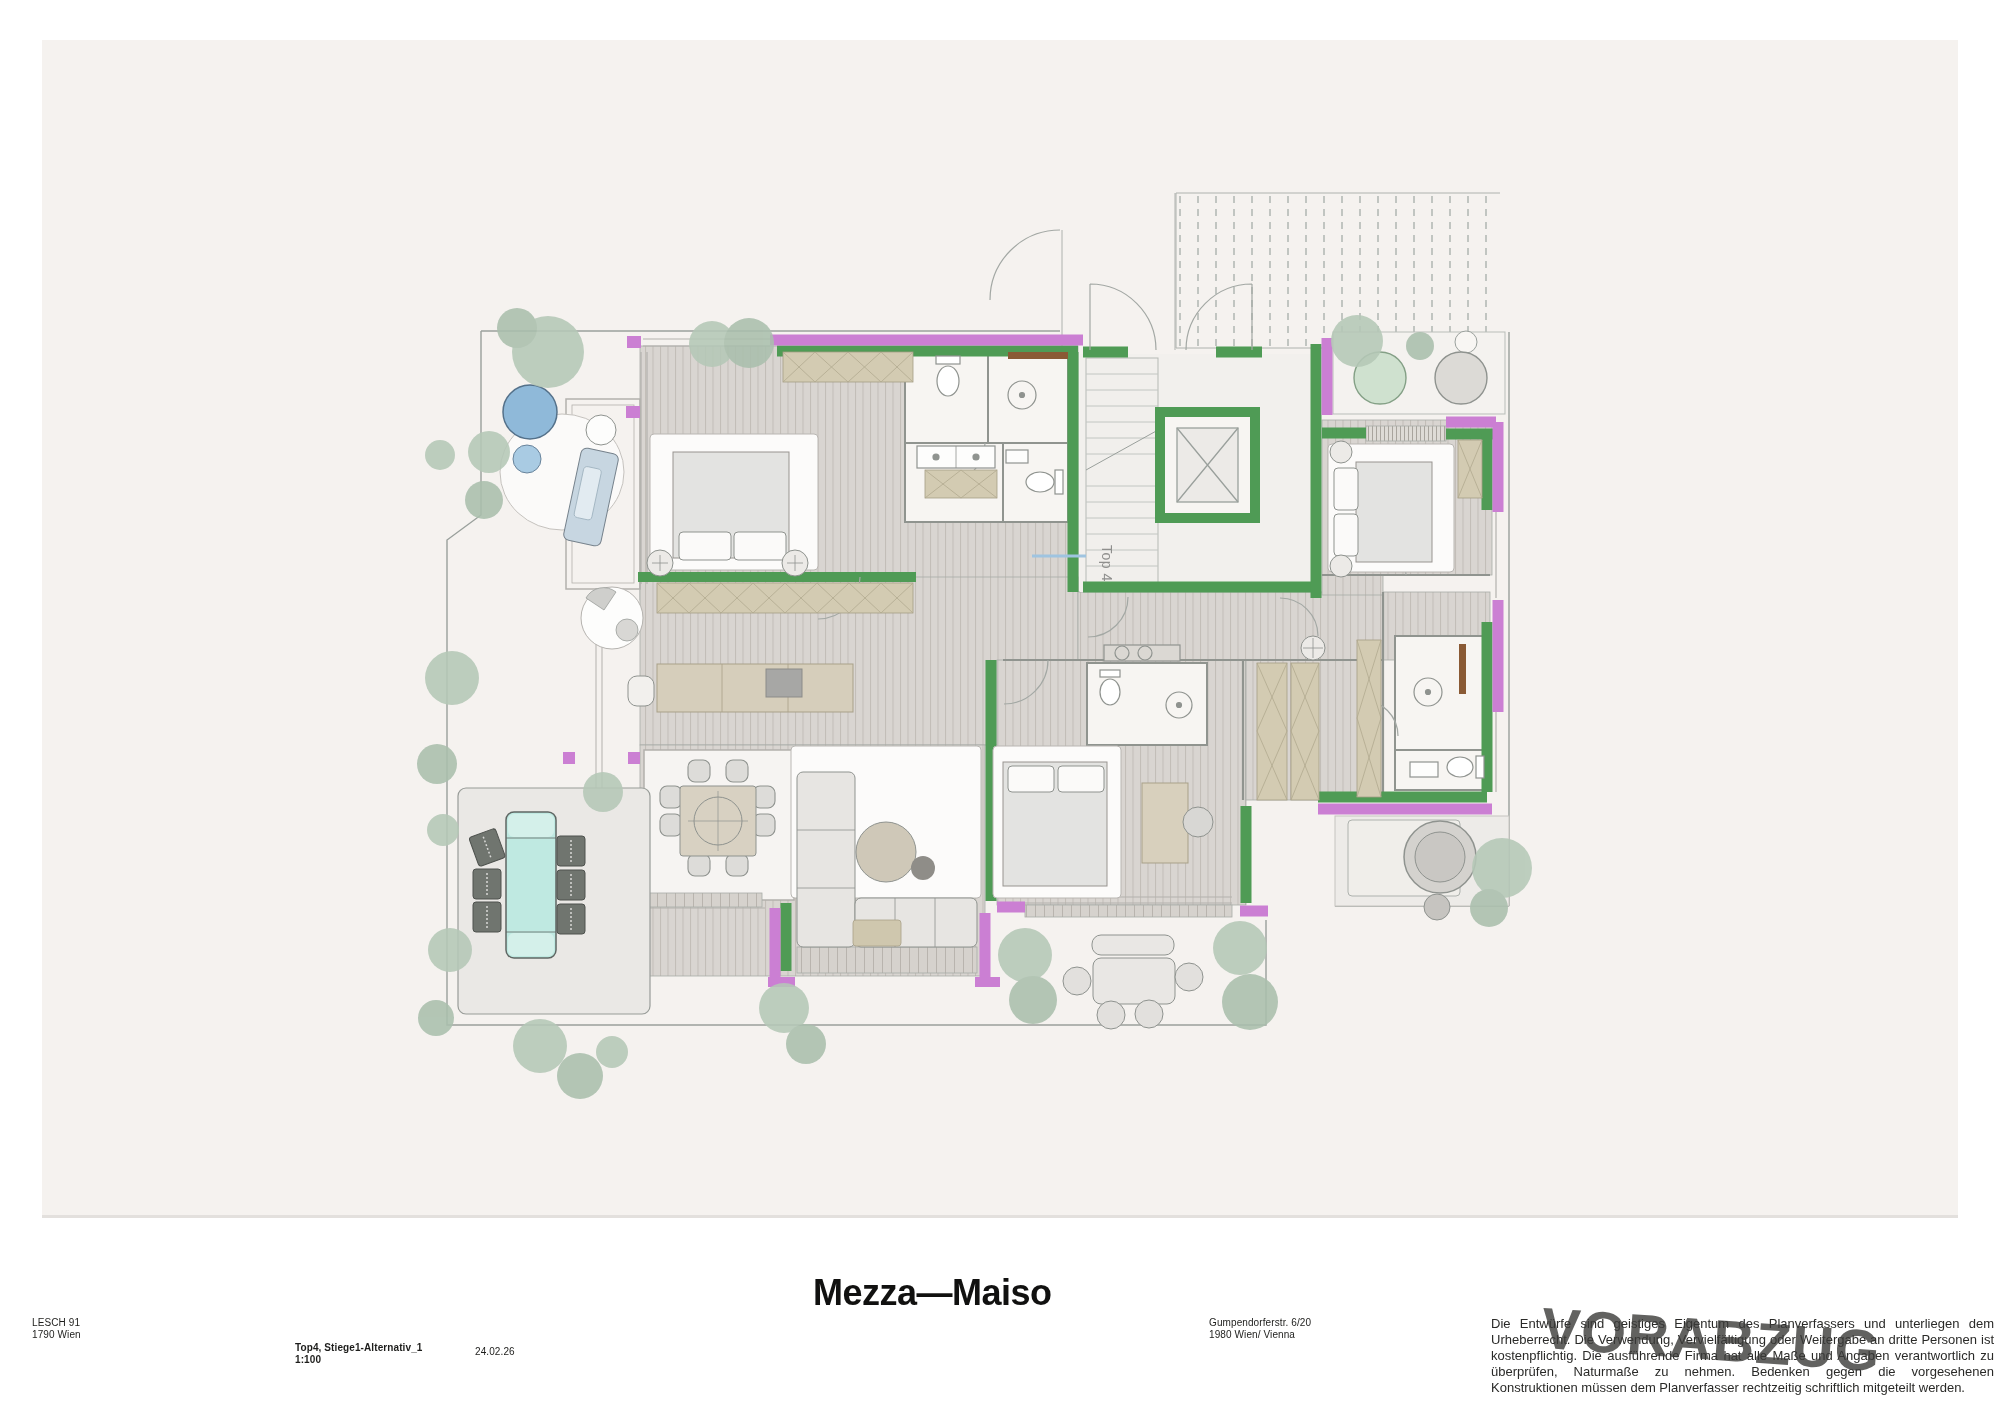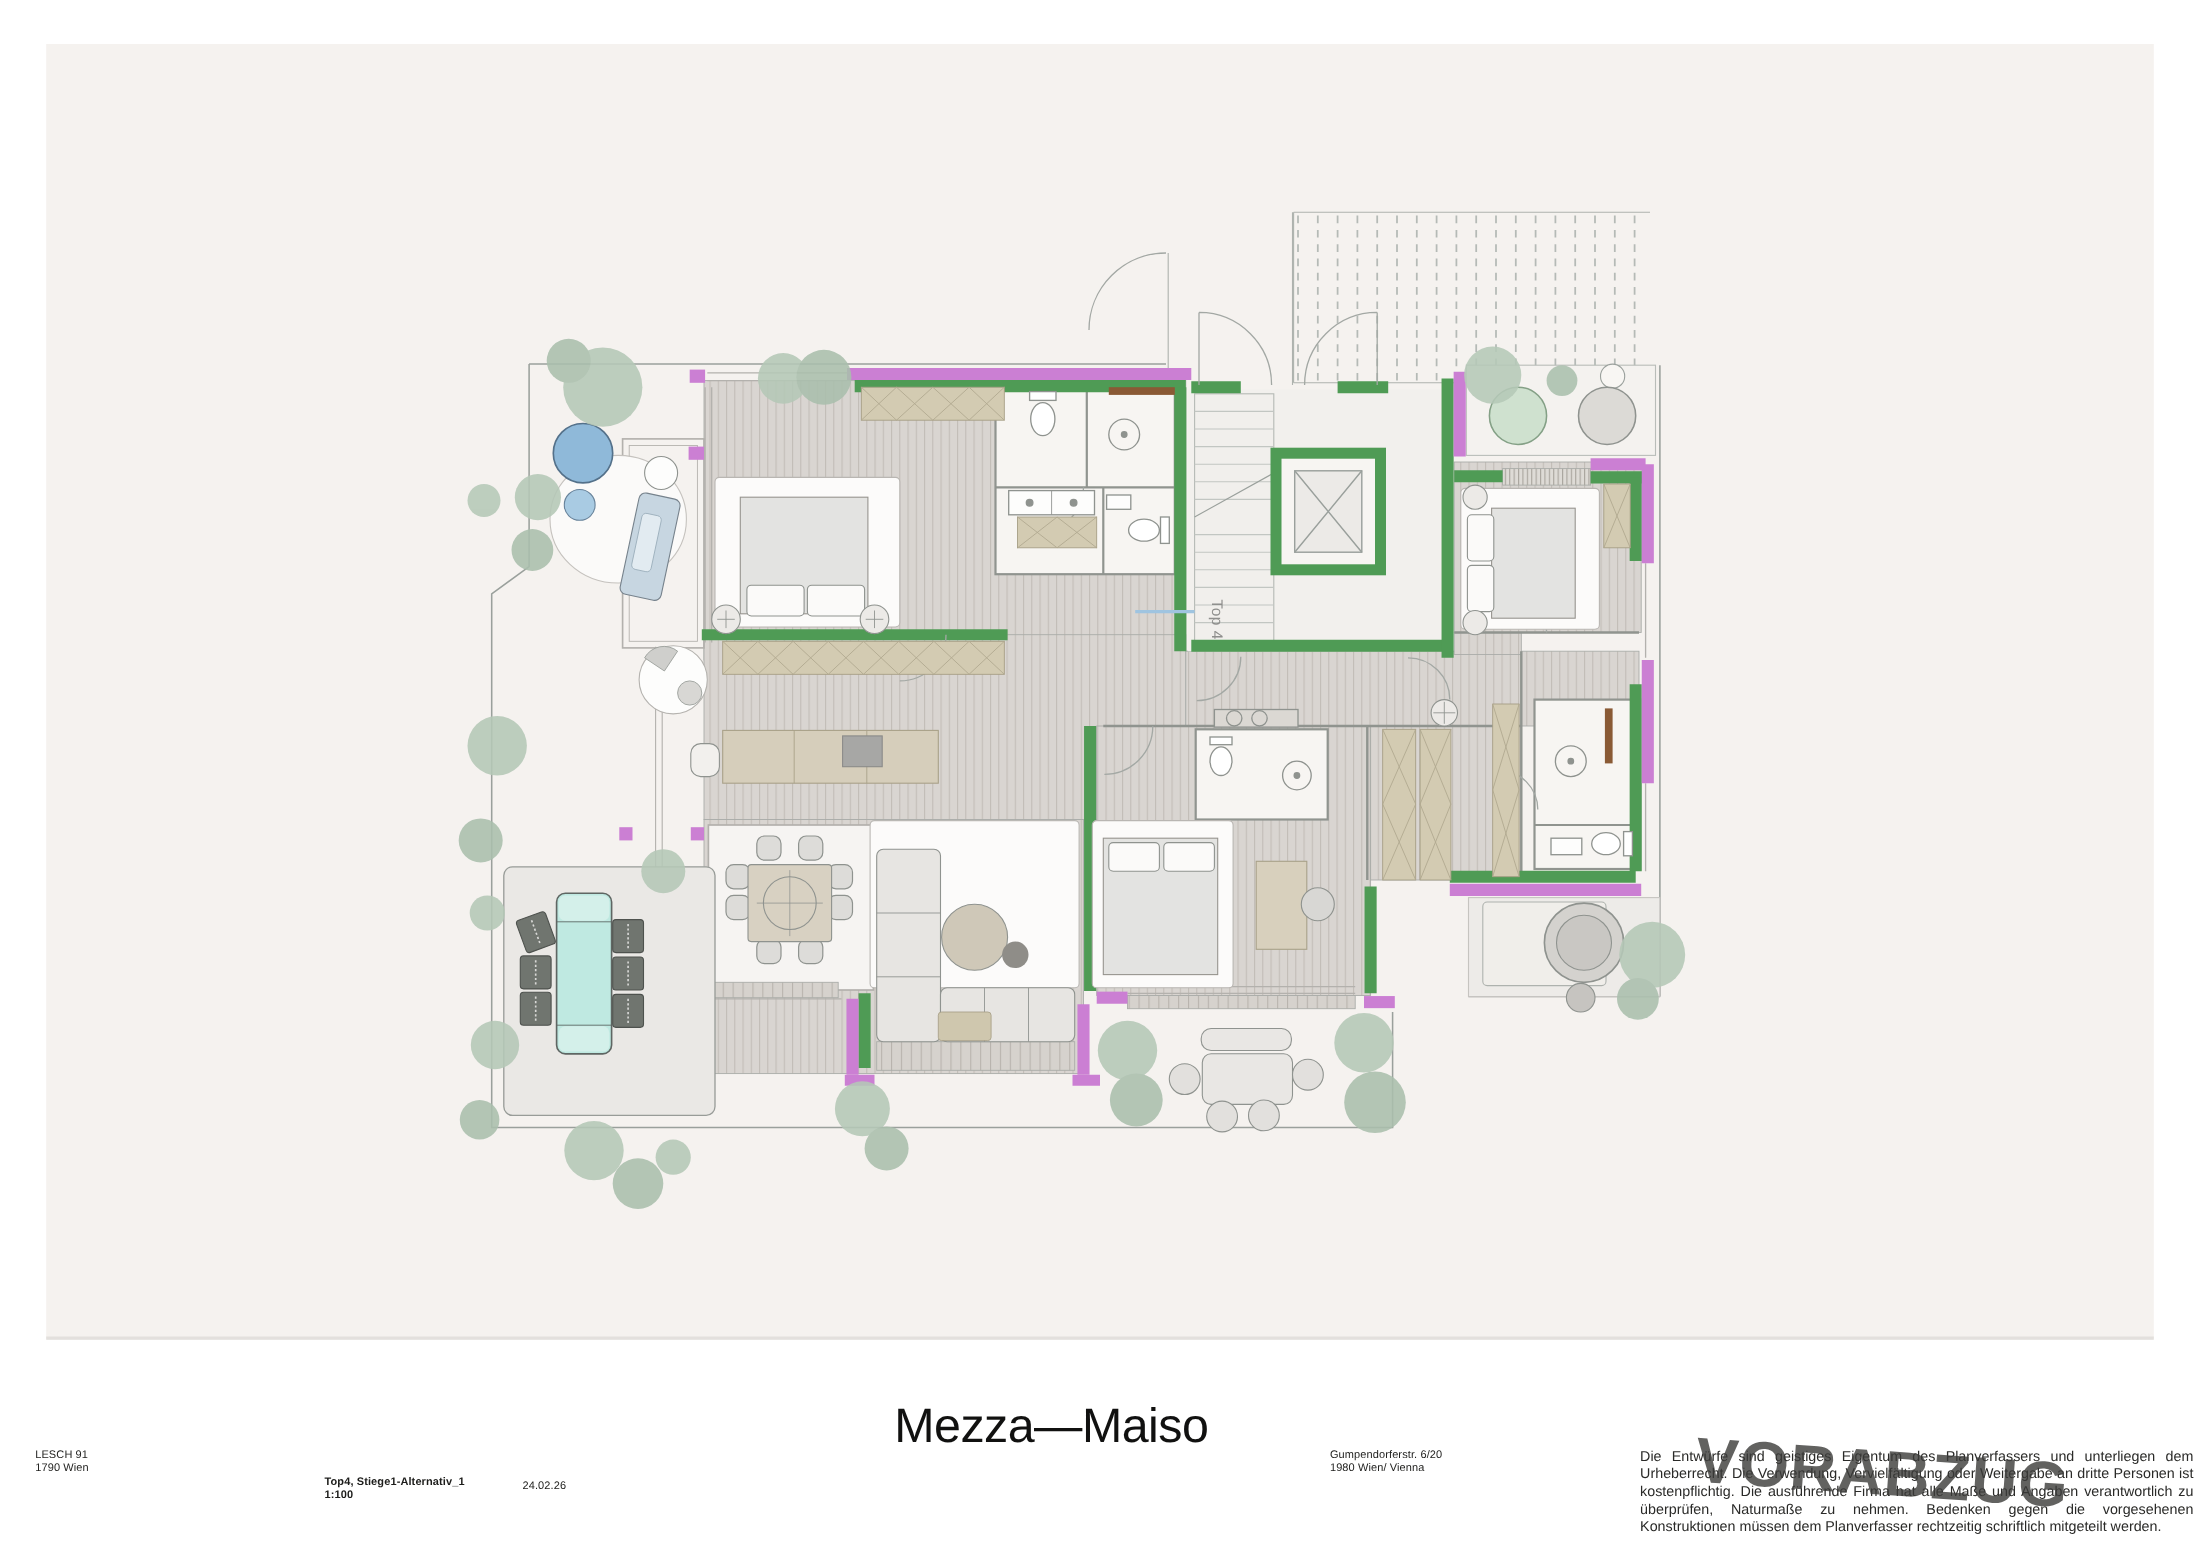--- a/index.html
+++ b/index.html
@@ -1,21 +1,21 @@
 <!DOCTYPE html>
 <html><head>
 <meta charset="utf-8">
 <style>
   html,body{margin:0;padding:0;background:#ffffff;}
   .page{position:relative;width:2000px;height:1413px;background:#ffffff;overflow:hidden;
         font-family:"Liberation Sans", sans-serif;color:#1d1d1b;}
   .plan-svg{position:absolute;left:0;top:0;width:2000px;height:1413px;display:block;}
   .tb-col{position:absolute;font-size:10px;line-height:1.18;letter-spacing:0.1px;
           font-weight:400;color:#1d1d1b;white-space:nowrap;}
-  .tb-title{position:absolute;left:813px;top:1272px;font-size:44px;font-weight:400;
+  .tb-title{position:absolute;left:813px;top:1272px;font-size:36px;font-weight:700;
             letter-spacing:-0.5px;color:#111110;}
   .tb-disclaimer{position:absolute;left:1491px;top:1316px;width:503px;font-size:13px;
                  line-height:1.24;text-align:justify;color:#2a2a28;font-weight:400;}
   .watermark{position:absolute;left:1544px;top:1294px;width:470px;font-size:58px;
              font-weight:700;letter-spacing:1px;color:#3b3b39;opacity:0.8;
              transform:rotate(4deg);transform-origin:left top;pointer-events:none;}
 </style>
 </head>
 <body>
 

